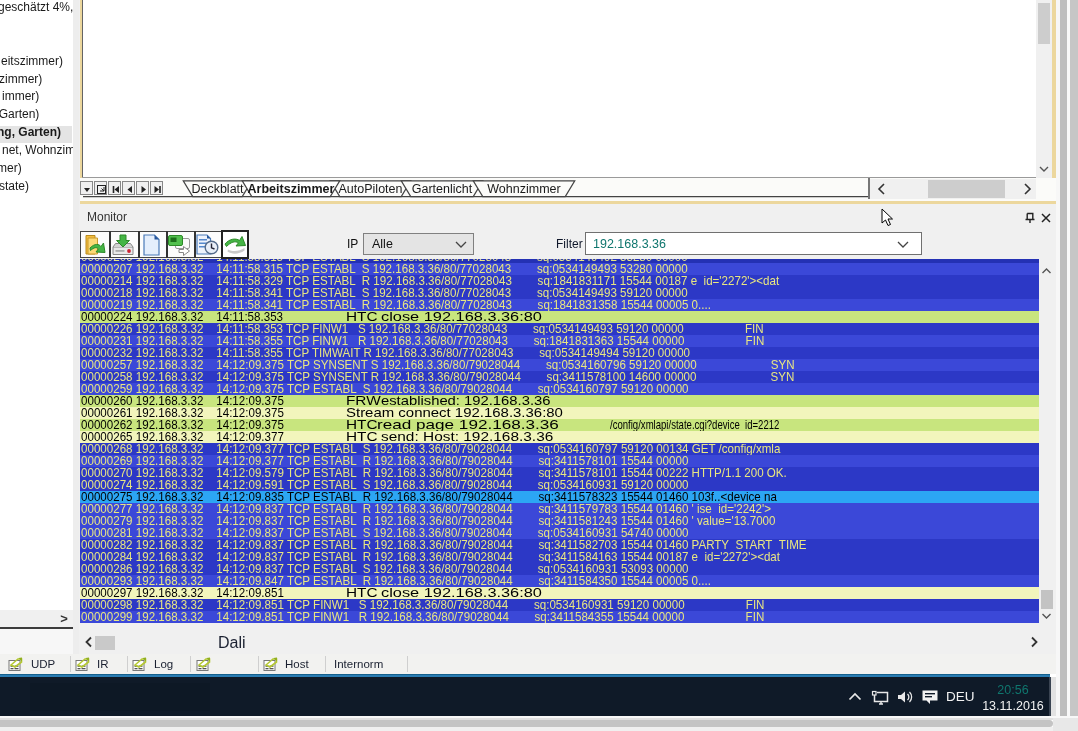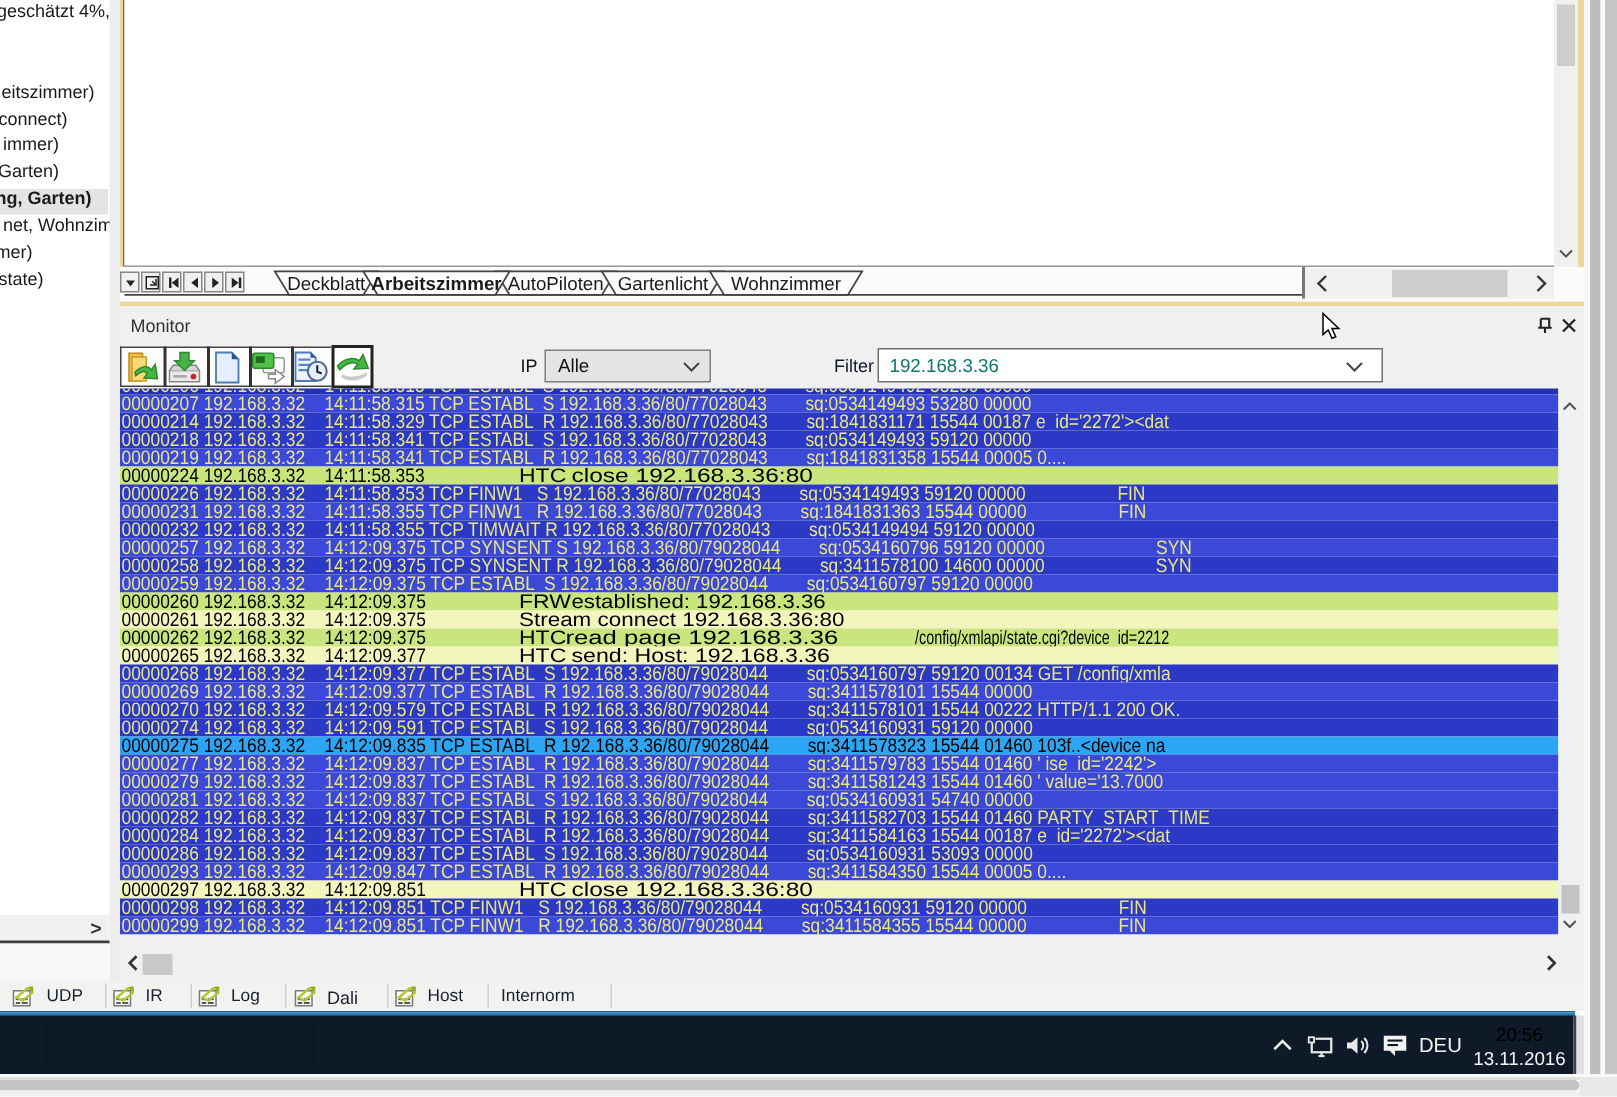--- a/index.html
+++ b/index.html
@@ -18,21 +18,21 @@
 <div class="a" style="left:1067px;top:0;width:3px;height:719px;background:#f8f8f8"></div>
 <div class="a" style="left:1070px;top:0;width:8px;height:719px;background:#c6c6c6"></div>
 <div class="a" style="left:0;top:126px;width:72px;height:17px;background:#e4e4e4"></div>
 <div class="a" style="left:0;top:0px;width:73px;height:18px;overflow:hidden">
     <div style="position:absolute;left:-2px;top:0;font:12px 'Liberation Sans',sans-serif;color:#1a1a1a;white-space:pre">geschätzt 4%,</div>
   </div>
 <div class="a" style="left:0;top:54px;width:73px;height:18px;overflow:hidden">
     <div style="position:absolute;left:1px;top:0;font:12px 'Liberation Sans',sans-serif;color:#1a1a1a;white-space:pre">eitszimmer)</div>
   </div>
 <div class="a" style="left:0;top:72px;width:73px;height:18px;overflow:hidden">
-    <div style="position:absolute;left:-1px;top:0;font:12px 'Liberation Sans',sans-serif;color:#1a1a1a;white-space:pre">connect)</div>
+    <div style="position:absolute;left:-1px;top:0;font:12px 'Liberation Sans',sans-serif;color:#1a1a1a;white-space:pre">zimmer)</div>
   </div>
 <div class="a" style="left:0;top:89px;width:73px;height:18px;overflow:hidden">
     <div style="position:absolute;left:2px;top:0;font:12px 'Liberation Sans',sans-serif;color:#1a1a1a;white-space:pre">immer)</div>
   </div>
 <div class="a" style="left:0;top:107px;width:73px;height:18px;overflow:hidden">
     <div style="position:absolute;left:-8px;top:0;font:12px 'Liberation Sans',sans-serif;color:#1a1a1a;white-space:pre">, Garten)</div>
   </div>
 <div class="a" style="left:0;top:125px;width:73px;height:18px;overflow:hidden">
     <div style="position:absolute;left:-3px;top:0;font:bold 12px 'Liberation Sans',sans-serif;color:#1a1a1a;white-space:pre">ng, Garten)</div>
   </div>
@@ -226,21 +226,21 @@
 <div class="a" style="left:154px;top:658px;width:70px;height:13px;font-size:11.5px;color:#1a2030">Log</div>
 <div class="a" style="left:196px;top:657px;width:15px;height:15px"><svg width="15" height="15" viewBox="0 0 15 15">
       <rect x="1" y="3.5" width="11" height="10" fill="#fff" stroke="#777"></rect>
       <rect x="2.5" y="8.5" width="3" height="1.3" fill="#555"></rect>
       <rect x="6.5" y="8.5" width="4" height="1.3" fill="#555"></rect>
       <rect x="2.5" y="11" width="3" height="1.3" fill="#555"></rect>
       <rect x="6.5" y="11" width="4" height="1.3" fill="#555"></rect>
       <path d="M3 8 L10 2 L13.5 2 L13.5 5 L7 10 Z" fill="none" stroke="#b5c832" stroke-width="1.6"></path>
       <path d="M10.5 1 L14 0.5 L13.8 4.5 Z" fill="#8fae1e"></path>
     </svg></div>
-<div class="a" style="left:218px;top:658px;width:70px;height:13px;font-size:12px;color:#1a2030">Dali</div>
+<div class="a" style="left:218px;top:634px;width:70px;height:13px;font-size:16px;color:#1a2030">Dali</div>
 <div class="a" style="left:263px;top:657px;width:15px;height:15px"><svg width="15" height="15" viewBox="0 0 15 15">
       <rect x="1" y="3.5" width="11" height="10" fill="#fff" stroke="#777"></rect>
       <rect x="2.5" y="8.5" width="3" height="1.3" fill="#555"></rect>
       <rect x="6.5" y="8.5" width="4" height="1.3" fill="#555"></rect>
       <rect x="2.5" y="11" width="3" height="1.3" fill="#555"></rect>
       <rect x="6.5" y="11" width="4" height="1.3" fill="#555"></rect>
       <path d="M3 8 L10 2 L13.5 2 L13.5 5 L7 10 Z" fill="none" stroke="#b5c832" stroke-width="1.6"></path>
       <path d="M10.5 1 L14 0.5 L13.8 4.5 Z" fill="#8fae1e"></path>
     </svg></div>
 <div class="a" style="left:285px;top:658px;width:70px;height:13px;font-size:11.5px;color:#1a2030">Host</div>
@@ -263,20 +263,20 @@
       <path d="M2 6 L5 6 L9 2.5 L9 13.5 L5 10 L2 10 Z" fill="#e8e8e8"></path>
       <path d="M11.5 5 A4 4 0 0 1 11.5 11" stroke="#e8e8e8" stroke-width="1.3" fill="none"></path>
       <path d="M13.5 3 A7 7 0 0 1 13.5 13" stroke="#e8e8e8" stroke-width="1.3" fill="none"></path>
     </svg></div>
 <div class="a" style="left:921px;top:689px;width:18px;height:17px"><svg width="18" height="17">
       <path d="M1.5 1.5 L16.5 1.5 L16.5 11.5 L9 11.5 L9 15 L5.5 11.5 L1.5 11.5 Z" fill="#f2f2f2"></path>
       <rect x="4" y="4" width="10" height="1.4" fill="#0f1a28"></rect>
       <rect x="4" y="7" width="7" height="1.4" fill="#0f1a28"></rect>
     </svg></div>
 <div class="a" style="left:946px;top:689px;width:40px;height:16px;font-size:13.5px;color:#f2f2f2">DEU</div>
-<div class="a" style="left:975px;top:683px;width:76px;height:15px;font-size:12.5px;color:#000000;text-align:center">20:56</div>
+<div class="a" style="left:975px;top:683px;width:76px;height:15px;font-size:12.5px;color:#0f766e;text-align:center">20:56</div>
 <div class="a" style="left:975px;top:699px;width:76px;height:15px;font-size:12.5px;color:#f2f2f2;text-align:center">13.11.2016</div>
 <div class="a" style="left:1049px;top:677px;width:2px;height:39px;background:#3a4452"></div>
 <div class="a" style="left:1051px;top:677px;width:5px;height:39px;background:#e2e2e2"></div>
 <div class="a" style="left:0;top:716px;width:1078px;height:2px;background:#f8f8f8"></div>
 <div class="a" style="left:0;top:718px;width:1078px;height:2px;background:#e0e0e0"></div>
 <div class="a" style="left:0;top:720px;width:1053px;height:7px;background:#c4c4c4;border-radius:0 4px 4px 0"></div>
 <div class="a" style="left:0;top:727px;width:1078px;height:4px;background:#f0f0f0"></div>
 <div class="a" style="left:1053px;top:718px;width:25px;height:13px;background:#e8e8e8"></div>
 </body></html>

